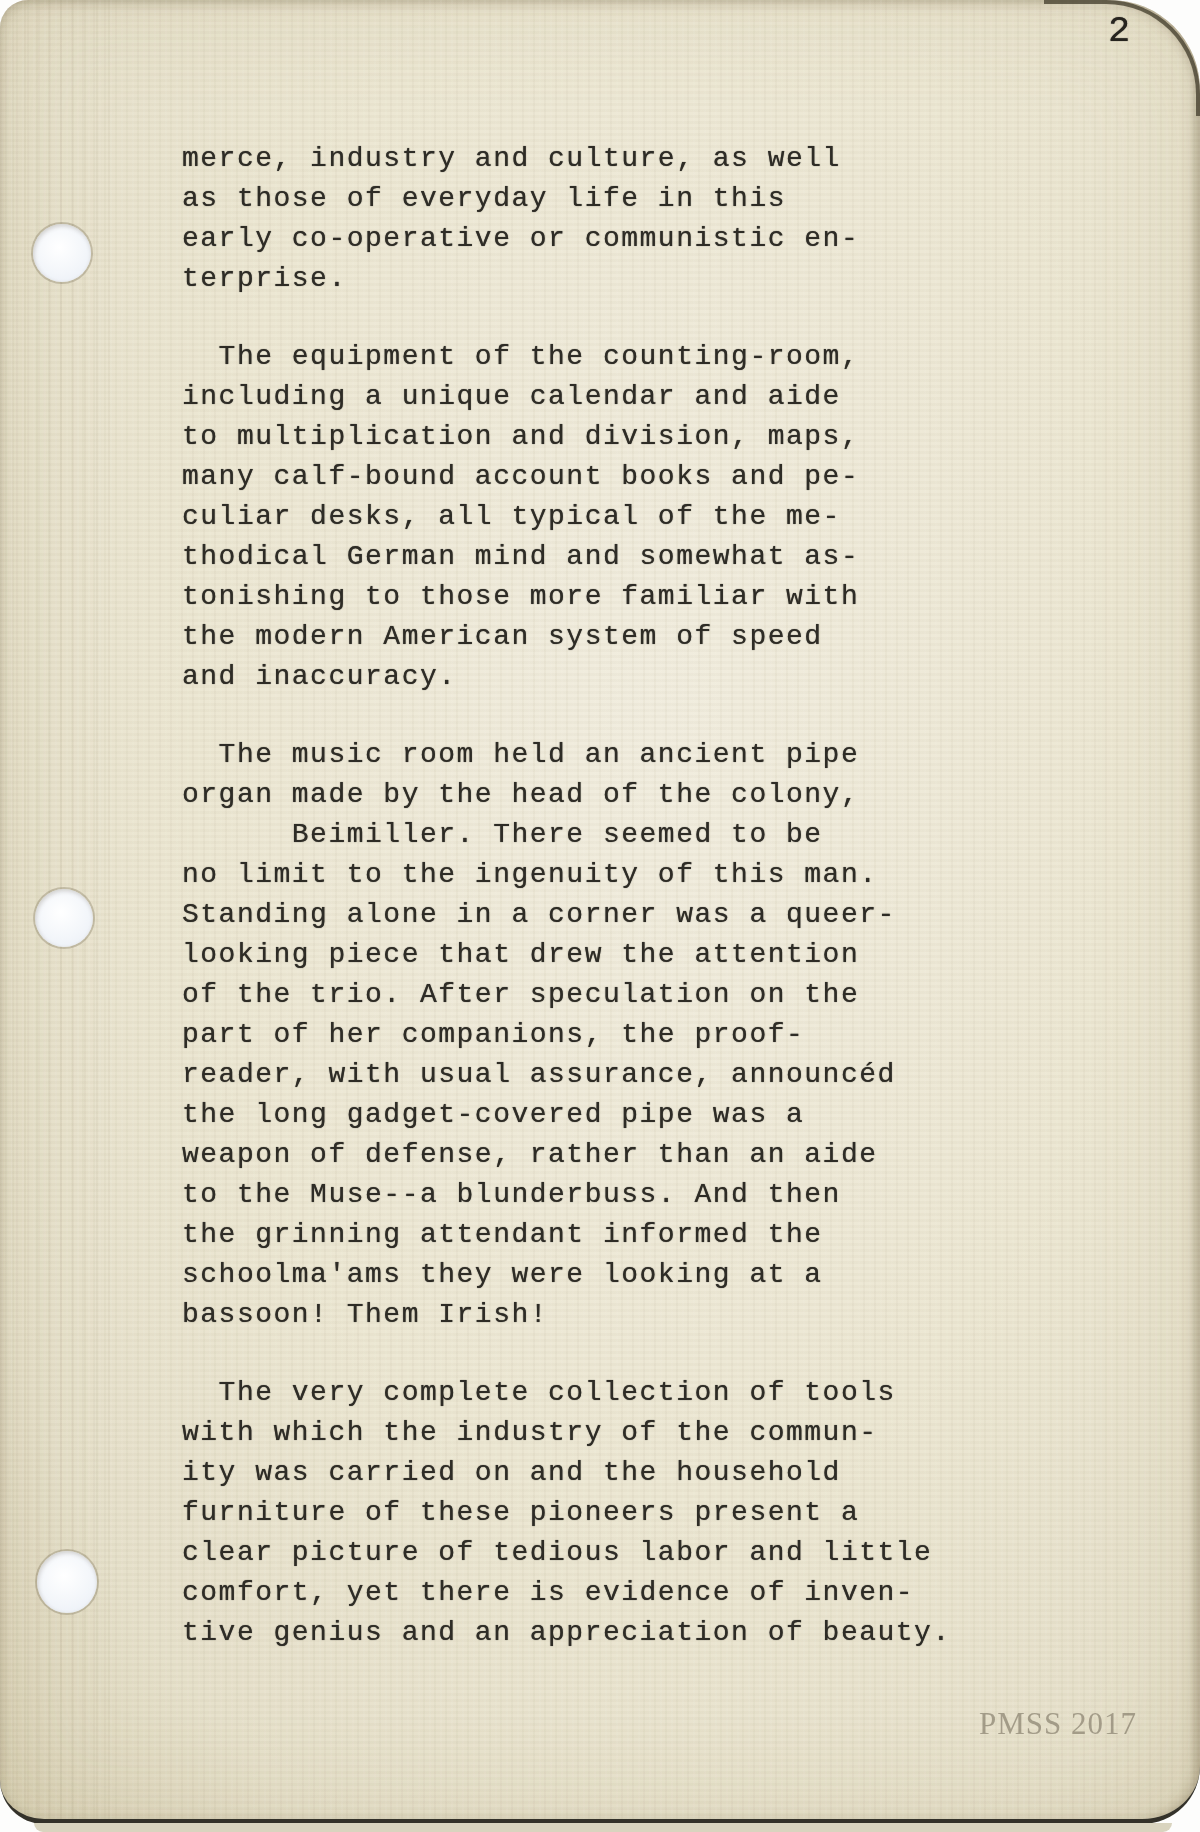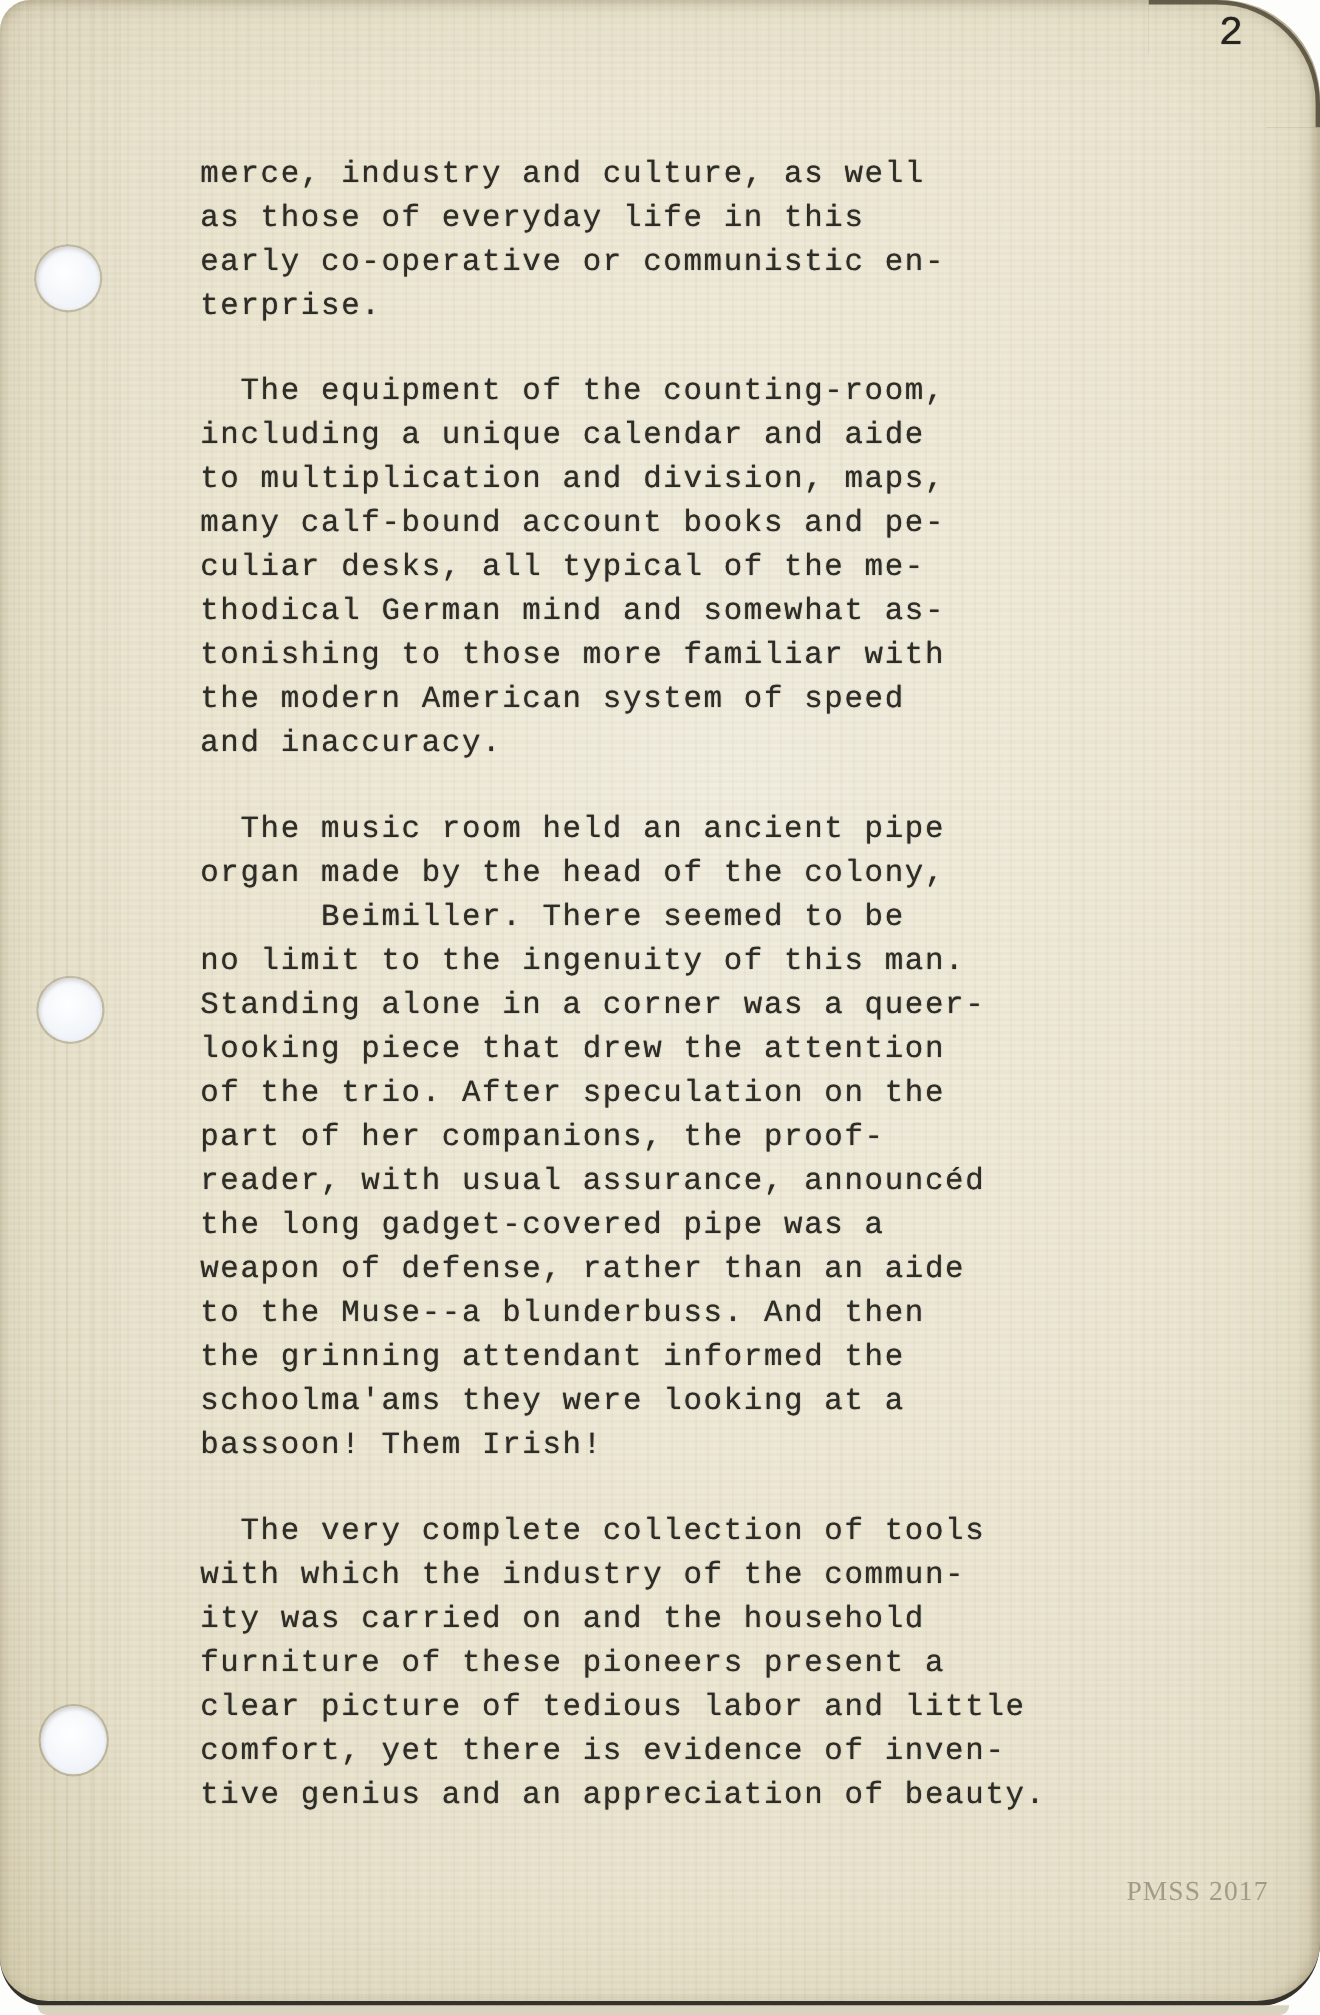--- a/index.html
+++ b/index.html
@@ -79,23 +79,23 @@
     font-size: 28px; line-height: 40px;
     letter-spacing: 1.5px;
     color: #2e2c26;
     white-space: pre;
     text-shadow: 0 0 1px rgba(46, 44, 38, 0.85);
     margin-left: 48px;
   }
   .para { margin: 0 0 38px 0; }
   .line { height: 40px; }
   .watermark {
-    position: absolute; left: 1024px; top: 1706px;
+    position: absolute; left: 979px; top: 1706px;
     font-family: "Liberation Serif", "DejaVu Serif", serif;
-    font-size: 25px;
+    font-size: 31px;
     color: rgba(122, 115, 97, 0.62);
     letter-spacing: 1px;
   }
 </style>
 </head>
 <body>
 
 <div class="page">
   <div class="grain"></div>
   <div class="streaks"></div>

